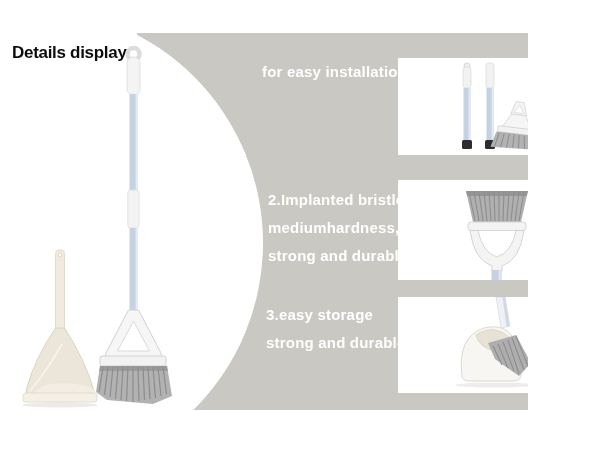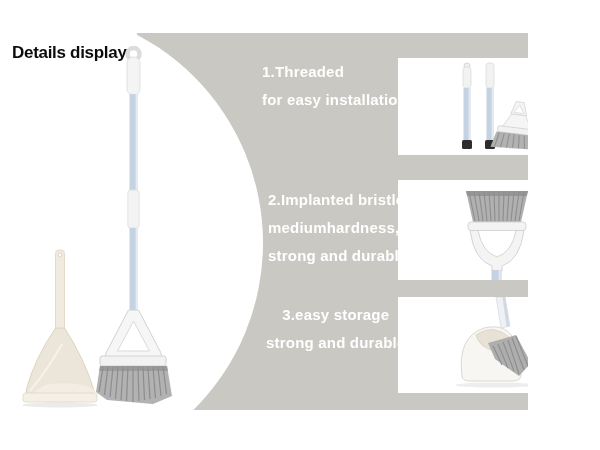--- a/index.html
+++ b/index.html
@@ -23,21 +23,21 @@
   }
   .title{
     position:absolute;left:12px;top:43px;margin:0;
     font-size:17px;font-weight:bold;letter-spacing:-0.3px;color:var(--title-text);
     white-space:nowrap;
   }
   .feature{position:absolute;color:var(--feature-text);font-weight:bold;font-size:15px;letter-spacing:0.2px;}
   .feature .fline{line-height:28px;white-space:nowrap;}
   .f1{left:262px;top:58px;}
   .f2{left:268px;top:186px;}
-  .f3{left:266px;top:301px;text-align:center;}
+  .f3{left:266px;top:301px;}
   .panel{position:absolute;left:398px;width:187px;background:var(--panel-white);}
   .p1{top:58px;height:97px;}
   .p2{top:180px;height:100px;}
   .p3{top:297px;height:96px;}
   .panel svg{display:block;}
   .main-broom{position:absolute;left:95px;top:44px;}
   .main-dustpan{position:absolute;left:18px;top:242px;}
 </style>
 </head>
 <body>
@@ -93,21 +93,20 @@
         <line x1="48" y1="323" x2="49.5" y2="356"></line>
           <line x1="53" y1="323" x2="55" y2="355"></line>
         <line x1="58" y1="323" x2="60.5" y2="354"></line>
           <line x1="63" y1="323" x2="66" y2="352"></line>
         <line x1="68" y1="323" x2="71.5" y2="350"></line>
       </g>
     </g>
   </svg>
 
   <div class="feature f1">
-    <div class="fline">1.Threaded</div>
     <div class="fline">for easy installation</div>
   </div>
   <div class="feature f2">
     <div class="fline">2.Implanted bristles.</div>
     <div class="fline">mediumhardness,</div>
     <div class="fline">strong and durable</div>
   </div>
   <div class="feature f3">
     <div class="fline">3.easy storage</div>
     <div class="fline">strong and durable</div>

